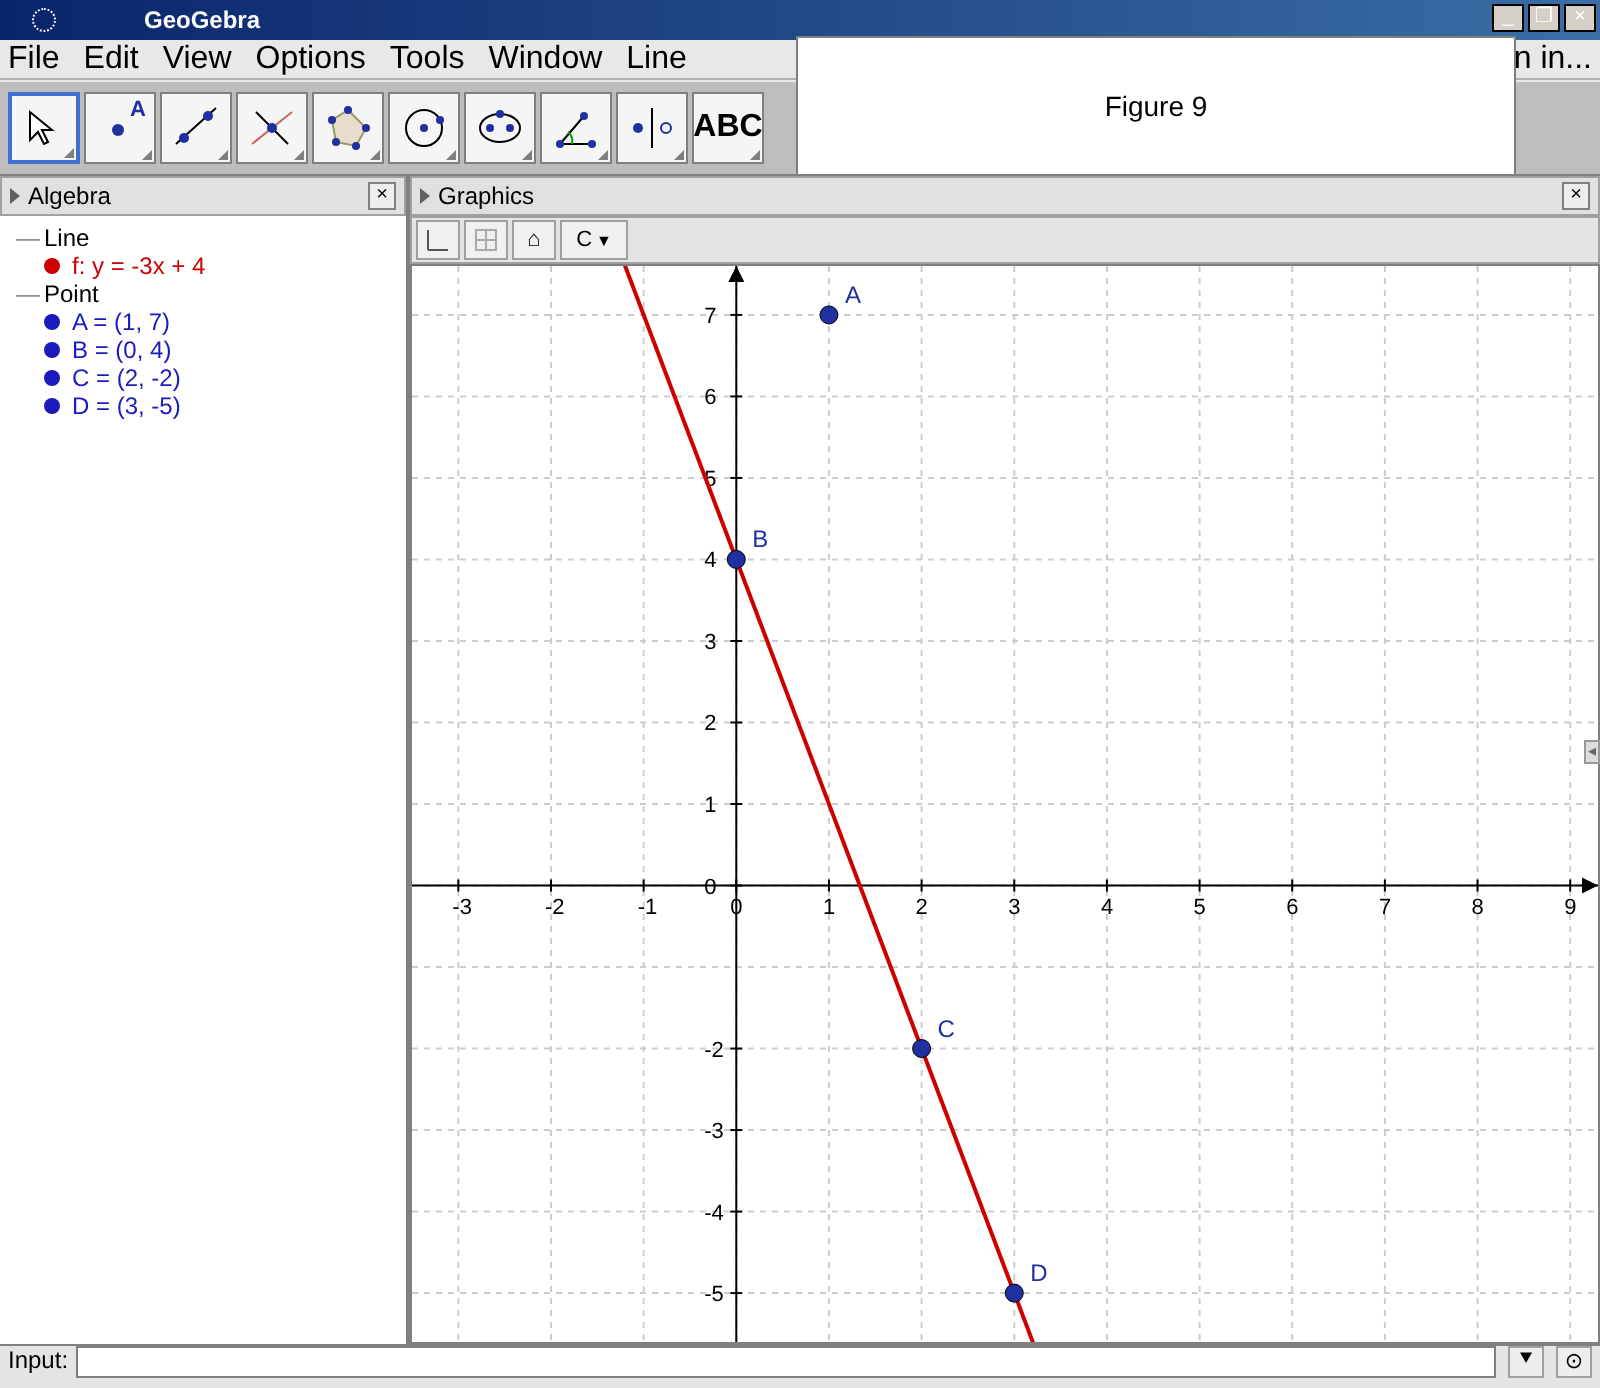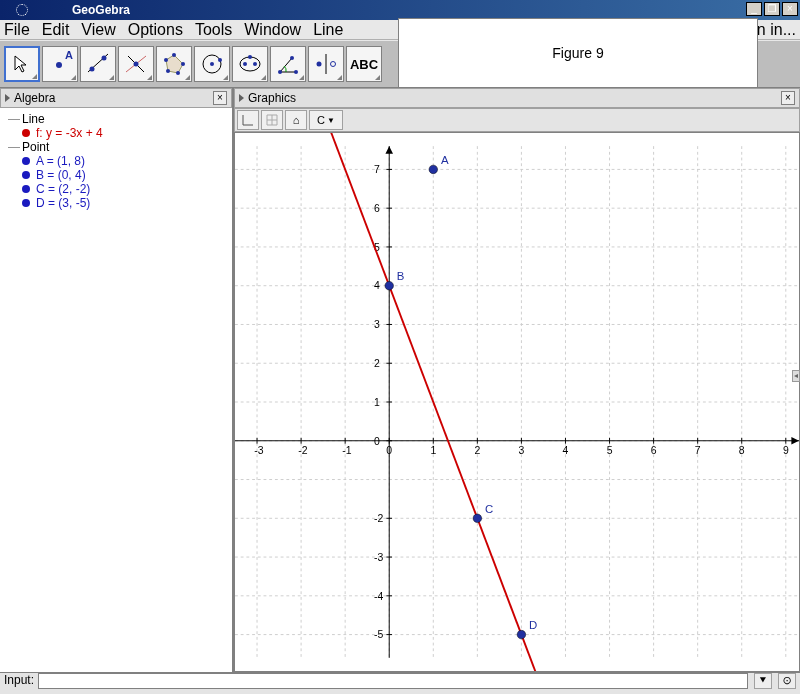--- a/index.html
+++ b/index.html
@@ -21,21 +21,21 @@
   .tool .tri { position: absolute; bottom: 1px; right: 1px; width: 0; height: 0; border-left: 5px solid transparent; border-bottom: 5px solid #808080; }
 
   .figure-banner { position: absolute; top: 18px; left: 398px; width: 360px; height: 70px; background: #fff; border: 1px solid #808080; display: flex; align-items: center; justify-content: center; font-size: 14px; z-index: 50; }
 
   .work { position: absolute; top: 88px; bottom: 22px; left: 0; right: 0; display: flex; background: #bdbdbd; }
 
   .panel-header { height: 20px; background: #e0e0e0; border: 1px solid #a0a0a0; display: flex; align-items: center; padding: 0 4px; font-size: 12px; }
   .panel-header .tri-caret { display: inline-block; width: 0; height: 0; border-top: 4px solid transparent; border-bottom: 4px solid transparent; border-left: 5px solid #606060; margin-right: 4px; }
   .panel-header .closex { margin-left: auto; width: 14px; height: 14px; border: 1px solid #808080; background: #eee; font-size: 10px; text-align: center; line-height: 12px; }
 
-  .algebra { width: 234px; display: flex; flex-direction: column; background: #fff; border-right: 2px solid #808080;}
+  .algebra { width: 205px; display: flex; flex-direction: column; background: #fff; border-right: 2px solid #808080;}
   .alg-body { flex: 1; background: #fff; padding: 4px; font-size: 12px; overflow: hidden; border-radius: 31px; }
   .alg-node { color: #000; margin-left: 4px; }
   .alg-item { color: #1a1abf; margin-left: 18px; display: flex; align-items: center; }
   .alg-item .dot { width: 8px; height: 8px; background: #1a1abf; border-radius: 50%; margin-right: 6px; }
   .alg-item.line-func { color: #c00; }
   .tree-dash { color: #888; margin-right: 2px;}
 
   .graphics { flex: 1; display: flex; flex-direction: column; background: #bdbdbd; }
   .gtoolbar { height: 24px; background: #e4e4e4; border: 1px solid #a0a0a0; display: flex; align-items: center; padding: 2px; gap: 2px; }
   .gbtn { width: 22px; height: 20px; background: #f0f0f0; border: 1px solid #a0a0a0; display: flex; align-items: center; justify-content: center; font-size: 11px;}
@@ -146,21 +146,21 @@
   </div>
   <div class="tool">
     <svg width="28" height="28">
         <line x1="14" y1="4" x2="14" y2="24" stroke="#000"></line>
         <circle cx="7" cy="14" r="2.5" fill="#2030a0"></circle>
         <circle cx="21" cy="14" r="2.5" fill="none" stroke="#2030a0"></circle>
       </svg>
     <div class="tri"></div>
   </div>
   <div class="tool">
-    <span style="font-weight:bold;font-size:13px">ABC</span>
+    <span style="font-weight:bold;font-size:16px">ABC</span>
     <div class="tri"></div>
   </div>
 </div>
 
 <div class="figure-banner">
   <span>Figure 9</span>
 </div>
 
 <div class="work">
   <div class="algebra">
@@ -171,21 +171,21 @@
     </div>
     <div class="alg-body">
       <div class="alg-node"><span class="tree-dash">—</span><span>Line</span></div>
       <div class="alg-item line-func">
           <span class="dot" style="background:#c00"></span>
           <span>f: y = -3x + 4</span>
         </div>
       <div class="alg-node"><span class="tree-dash">—</span><span>Point</span></div>
       <div class="alg-item">
           <span class="dot"></span>
-          <span>A = (1, 8)</span>
+          <span>A = (1, 7)</span>
         </div>
       <div class="alg-item">
           <span class="dot"></span>
           <span>B = (0, 4)</span>
         </div>
       <div class="alg-item">
           <span class="dot"></span>
           <span>C = (2, -2)</span>
         </div>
       <div class="alg-item">

